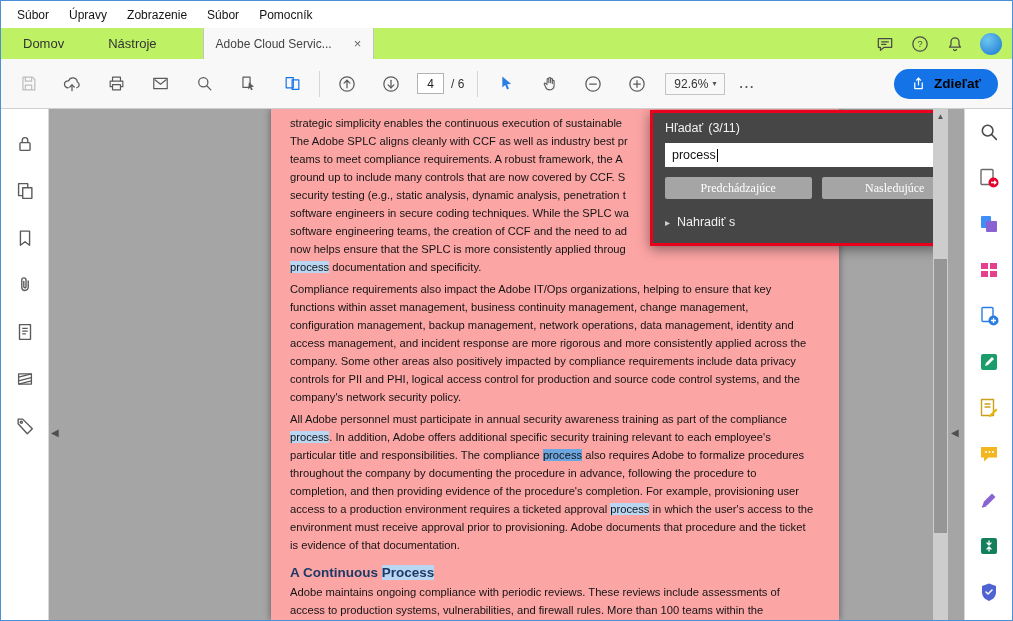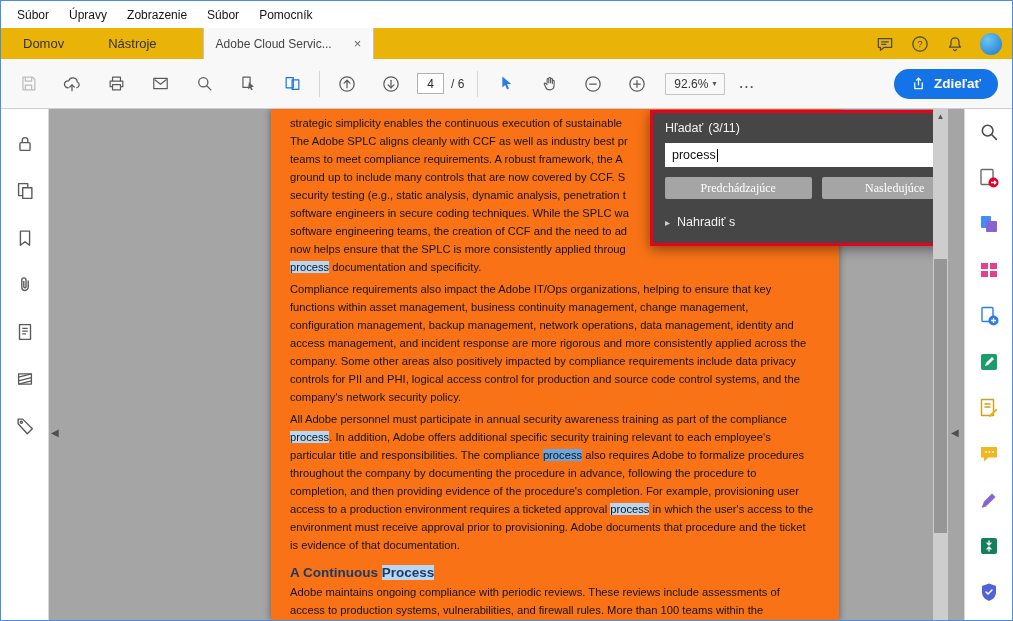--- a/index.html
+++ b/index.html
@@ -5,56 +5,56 @@
   * { margin:0; padding:0; box-sizing:border-box; }
   html,body { width:1013px; height:621px; overflow:hidden; }
   body { font-family:"Liberation Sans", sans-serif; background:#fff; }
   .window { width:1013px; height:621px; border:1px solid #4a90d9; display:flex; flex-direction:column; background:#fff; }
 
   
   .menubar { height:27px; background:#fff; display:flex; align-items:center; padding-left:6px; font-size:12px; color:#141414; flex:0 0 auto; }
   .menu-item { padding:0 10px; height:100%; display:flex; align-items:center; cursor:default; }
 
   
-  .tabbar { height:31px; background:#eab308; display:flex; align-items:stretch; position:relative; flex:0 0 auto; }
+  .tabbar { height:31px; background:#bef264; display:flex; align-items:stretch; position:relative; flex:0 0 auto; }
   .tab-static { padding:0 22px; display:flex; align-items:center; font-size:13px; color:#333; }
   .tab-doc { margin-left:24px; background:#f8f8f8; border-left:1px solid #c3c3c3; border-right:1px solid #c3c3c3; display:flex; align-items:center; padding:0 12px; gap:22px; font-size:12px; color:#444; min-width:170px; }
   .tab-close { color:#666; font-size:13px; line-height:1; }
   .tabbar-right { position:absolute; right:10px; top:0; height:100%; display:flex; align-items:center; gap:15px; }
   .icon-btn { background:none; border:none; display:flex; align-items:center; justify-content:center; padding:0; }
   .avatar { width:22px; height:22px; border-radius:50%; background:radial-gradient(circle at 35% 30%, #6ec6f0, #1976d2); }
 
   
   .toolbar { height:50px; background:#f8f8f8; border-bottom:1px solid #cfcfcf; display:flex; align-items:center; padding-left:5px; flex:0 0 auto; }
   .tbtn { width:44px; height:36px; background:none; border:none; display:flex; align-items:center; justify-content:center; border-radius:3px; }
   .sep { width:1px; height:26px; background:#d6d6d6; margin:0 5px; flex:0 0 auto; }
   .page-box { width:27px; height:21px; border:1px solid #b3b3b3; background:#fff; text-align:center; font-size:12px; color:#222; margin-left:4px; }
   .page-total { font-size:12px; color:#333; margin:0 8px 0 7px; }
   .zoom-box { height:22px; border:1px solid #c4c4c4; background:#f8f8f8; display:flex; align-items:center; gap:4px; padding:0 8px; margin-left:6px; font-size:12px; color:#333; }
   .zoom-caret { font-size:8px; color:#555; }
   .more-btn { background:none; border:none; font-size:12px; font-weight:bold; letter-spacing:2px; color:#555; padding:0 14px; }
-  .share-btn { margin-left:auto; margin-right:14px; height:30px; border:none; border-radius:16px; background:#1473e6; color:#ffffff; font-size:13.5px; font-weight:bold; display:flex; align-items:center; gap:8px; padding:0 17px; font-family:"Liberation Sans",sans-serif; }
+  .share-btn { margin-left:auto; margin-right:14px; height:30px; border:none; border-radius:16px; background:#1473e6; color:#000000; font-size:13.5px; font-weight:bold; display:flex; align-items:center; gap:8px; padding:0 17px; font-family:"Liberation Sans",sans-serif; }
 
   
   .main { flex:1; display:flex; min-height:0; }
   .left-rail { width:48px; background:#fff; border-right:1px solid #d8d8d8; display:flex; flex-direction:column; align-items:center; padding-top:22px; gap:21px; flex:0 0 auto; }
   .rail-btn { width:26px; height:26px; background:none; border:none; display:flex; align-items:center; justify-content:center; padding:0; }
   .viewer { flex:1; background:#a5a5a5; position:relative; overflow:hidden; }
   .collapse-arrow { position:absolute; font-size:10px; color:#4f4f4f; }
   .collapse-left { left:2px; top:318px; }
   .vscroll { width:15px; background:#cdcdcd; position:relative; flex:0 0 auto; }
   .scroll-up { height:15px; display:flex; align-items:center; justify-content:center; font-size:8px; color:#555; }
   .scroll-thumb { position:absolute; left:1px; width:13px; top:150px; height:274px; background:#969696; }
   .strip { width:16px; background:#a5a5a5; position:relative; flex:0 0 auto; }
   .strip .collapse-arrow { left:3px; top:318px; }
   .right-rail { width:48px; background:#fff; border-left:1px solid #d8d8d8; display:flex; flex-direction:column; align-items:center; padding-top:10px; gap:21px; flex:0 0 auto; }
   .rail-btn2 { width:25px; height:25px; background:none; border:none; display:flex; align-items:center; justify-content:center; padding:0; }
 
   
-  .page { position:absolute; left:222px; top:0; bottom:0; width:568px; background:#f97316; box-shadow:0 0 7px rgba(0,0,0,.45); padding:5px 24px 0 19px; font-size:11.2px; line-height:18px; color:#141414; }
+  .page { position:absolute; left:222px; top:0; bottom:0; width:568px; background:#fca5a5; box-shadow:0 0 7px rgba(0,0,0,.45); padding:5px 24px 0 19px; font-size:11.2px; line-height:18px; color:#141414; }
   .page p { margin:0 0 4px; }
   .doc-heading { margin:10px 0 1px; font-size:13.5px; font-weight:bold; color:#1b3a66; }
   .hl { background:#b9d6f2; }
   .hl-cur { background:#6ca6e0; }
 
   
   .search-panel { position:absolute; left:601px; top:1px; width:333px; background:#464646; border:3px solid #e8001c; box-shadow:0 3px 12px rgba(0,0,0,.45); padding:8px 12px 14px; color:#eee; }
   .sp-head { display:flex; align-items:center; font-size:12.5px; color:#f2f2f2; }
   .sp-count { margin-left:5px; }
   .sp-close { margin-left:auto; background:none; border:none; color:#aaa; font-size:14px; line-height:1; }

